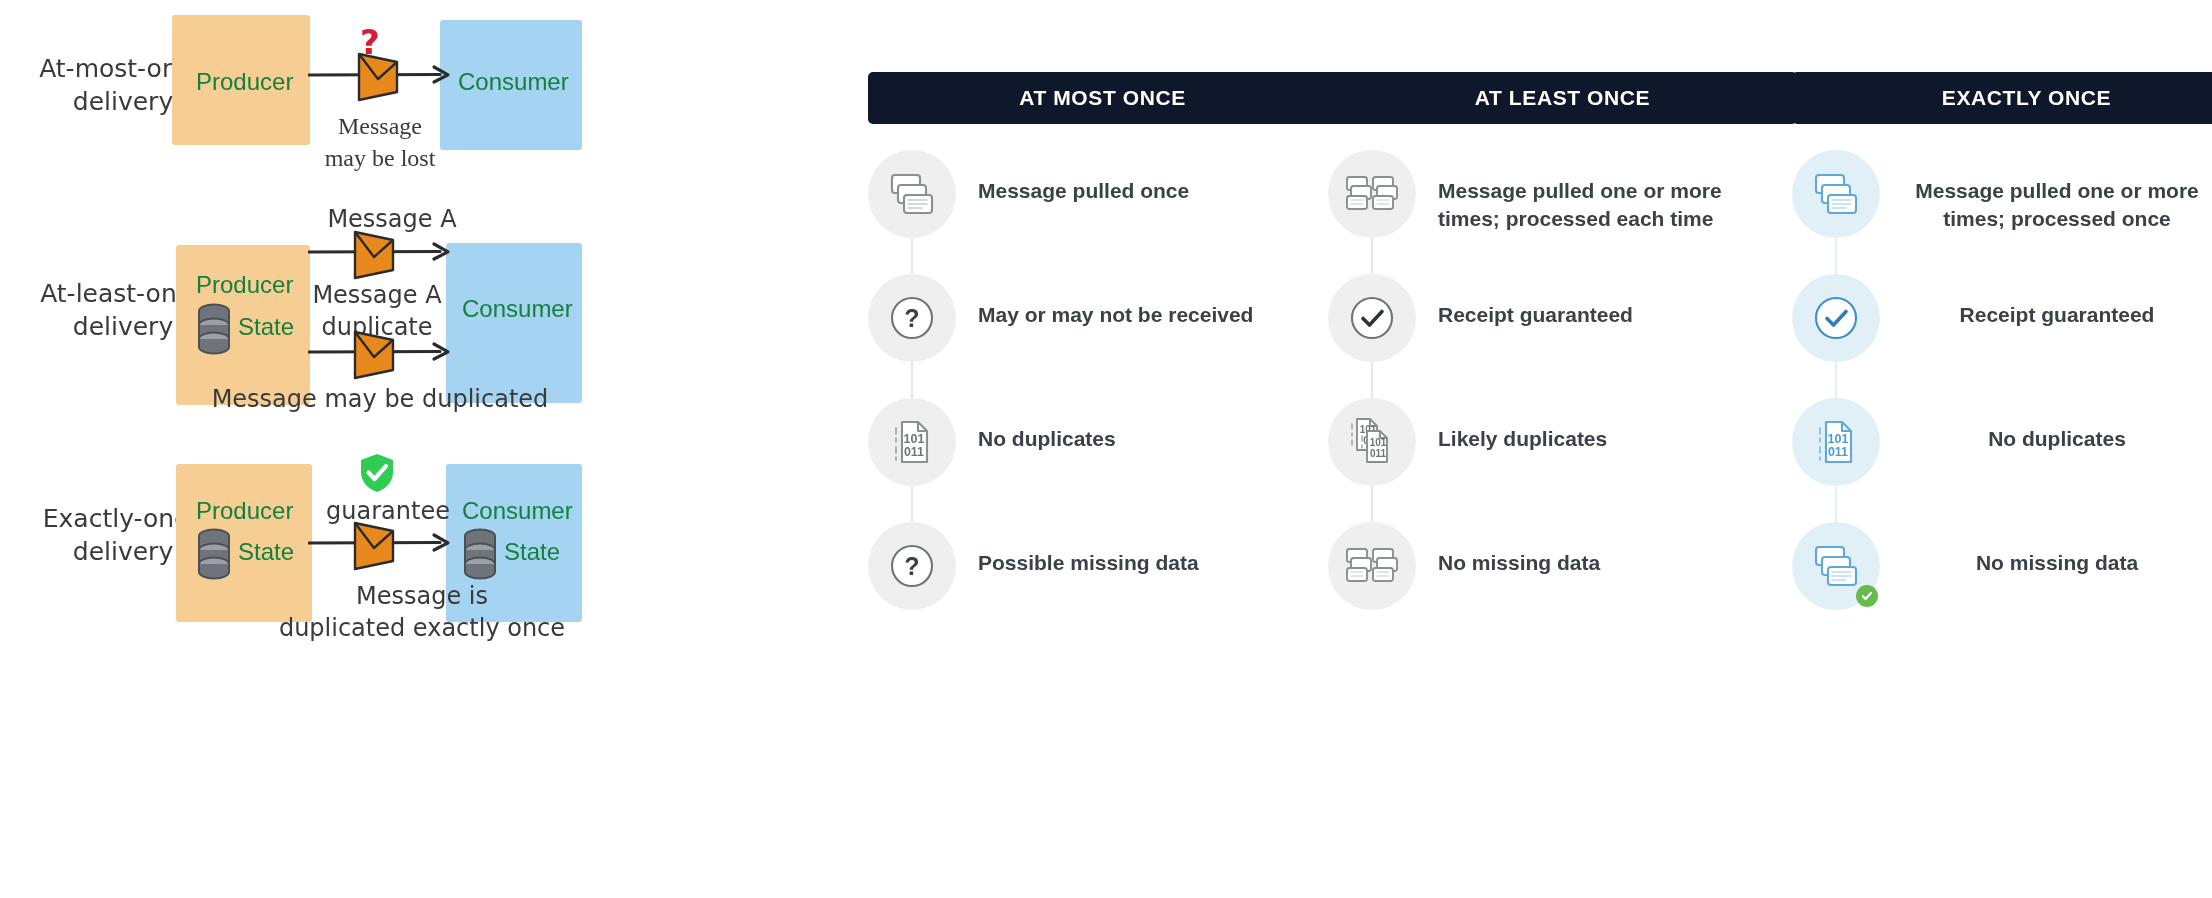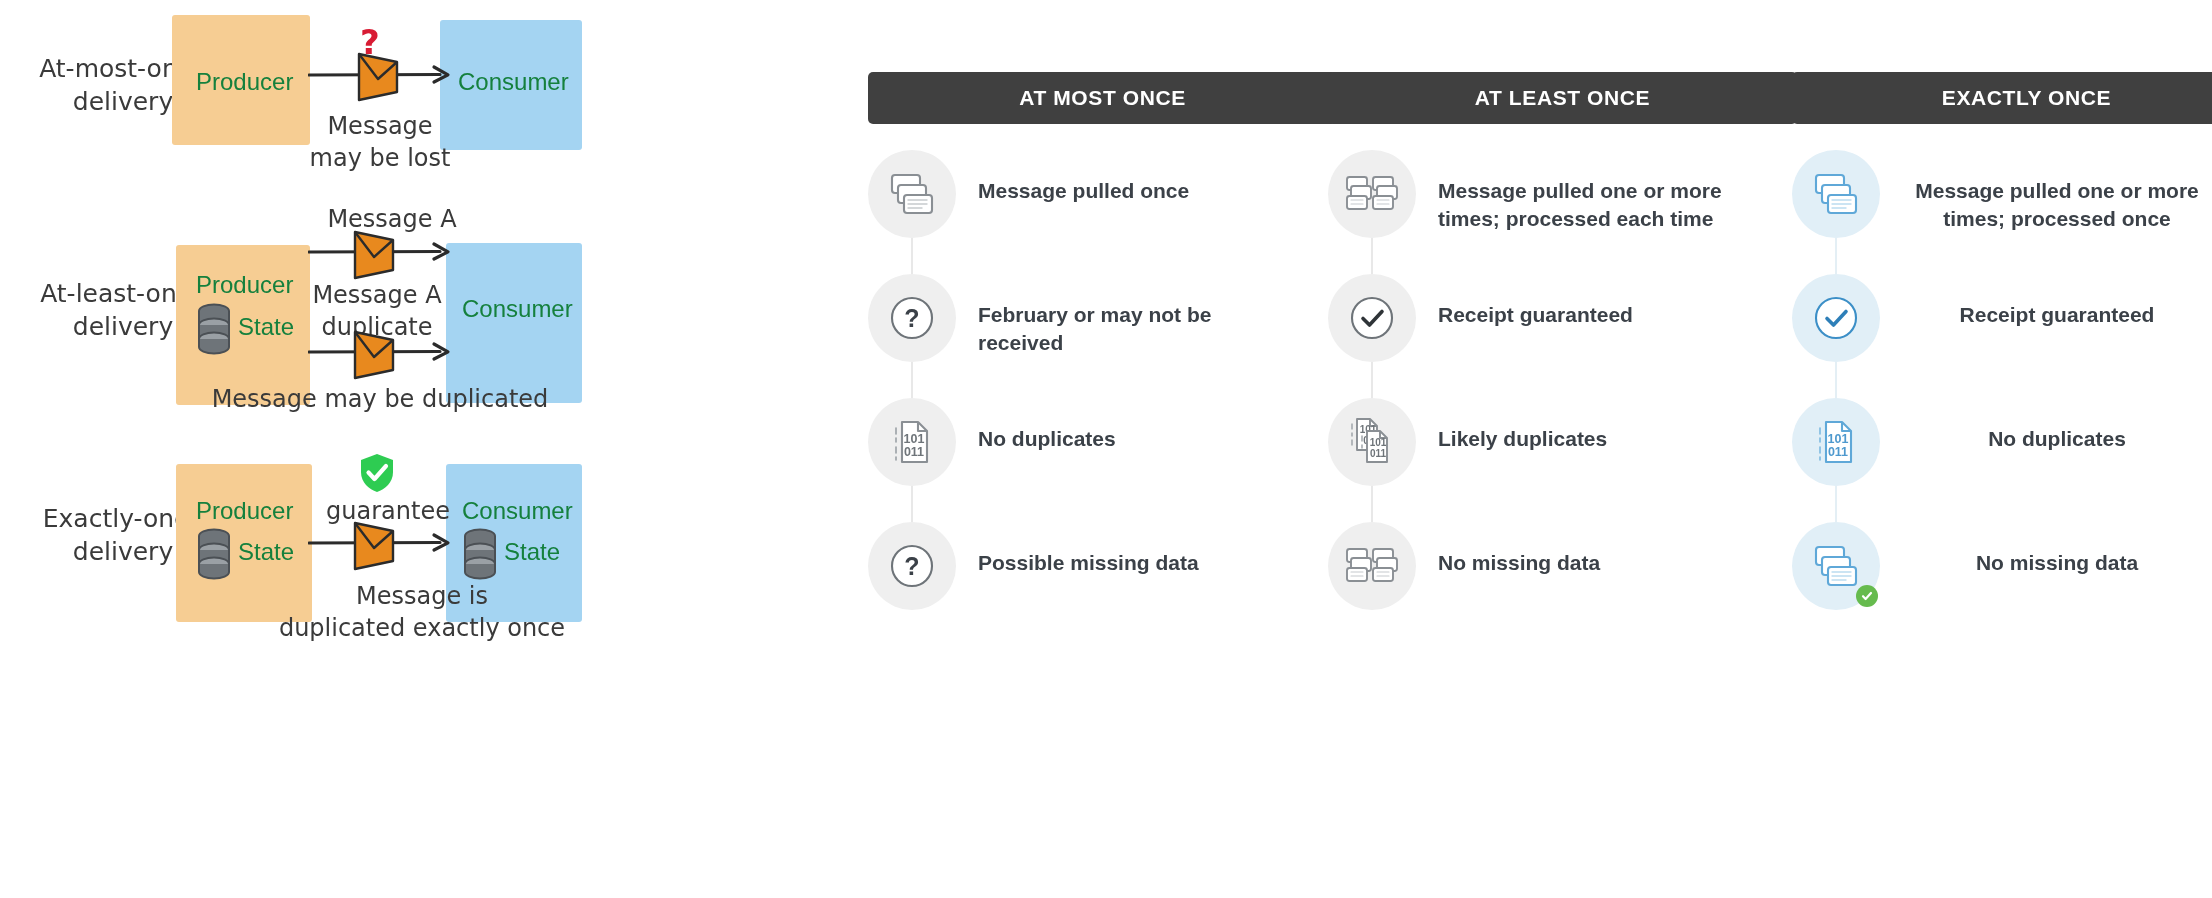--- a/index.html
+++ b/index.html
@@ -69,21 +69,21 @@
     color: #d81c34;
   }
 
   
   #cols-panel { position: absolute; left: 868px; top: 0; width: 1344px; height: 898px; }
   .col { position: absolute; top: 0; width: 420px; height: 898px; }
   .col-header {
     position: absolute;
     top: 72px; left: 0;
     width: 469px; height: 52px;
-    background: #404040;
+    background: #0f172a;
     border-radius: 5px;
     color: #ffffff;
     font-family: "Liberation Sans", sans-serif;
     font-weight: bold;
     font-size: 21px;
     letter-spacing: 0.6px;
     display: flex;
     align-items: center;
     justify-content: center;
   }
@@ -157,21 +157,21 @@
       <path d="M126,5 L140,12.8 L126,20" stroke="#2b2b2b" stroke-width="3.2" fill="none" stroke-linecap="round" stroke-linejoin="round"></path>
     </svg>
 
     <svg class="env-svg" style="left:352px; top:50px;" width="50" height="54" viewBox="0 0 50 54">
       <path d="M7,4 L45,12 L45,42 L7,50 Z" fill="#E8891E" stroke="#2b2b2b" stroke-width="2.4" stroke-linejoin="round"></path>
       <path d="M7,4 L26,29 L45,12" fill="none" stroke="#2b2b2b" stroke-width="2.4" stroke-linejoin="round"></path>
     </svg>
 
     <div class="qmark" style="left:360px; top:22px;">?</div>
 
-    <div class="hand-note" style="left:290px; top:110px; width:180px;">Message
+    <div class="hand-note" style="left:290px; top:110px; width:180px;font-family:Liberation Serif, serif;">Message
 may be lost</div>
   </div>
 
   <div class="hand-row" style="top:195px;height:300px">
 
     <div class="hand-label" style="top:82px">At-least-once
 delivery</div>
 
     <div class="prod-box" style="left:176px; top:50px; width:134px; height:160px;"></div>
     <div class="box-title" style="left:196px; top:76px;">Producer</div>
@@ -289,21 +289,21 @@
       </div>
 
       <div class="row">
         <div class="connector"></div>
         <div class="bubble">
           <svg width="56" height="56" viewBox="0 0 56 56">
             <circle cx="28" cy="28" r="20" fill="#ffffff" stroke="#6E7479" stroke-width="2.1"></circle>
             <text x="28" y="37" text-anchor="middle" font-family="Liberation Sans, sans-serif" font-size="25" font-weight="bold" fill="#3B4148">?</text>
           </svg>
         </div>
-        <div class="row-text">February or may not be received</div>
+        <div class="row-text">May or may not be received</div>
       </div>
 
       <div class="row">
         <div class="connector"></div>
         <div class="bubble">
           <svg width="56" height="56" viewBox="0 0 56 56">
             <path d="M18,8 h16 l9,9 v31 h-25 z" fill="#ffffff" stroke="#8A8F94" stroke-width="2.1" stroke-linejoin="round"></path>
             <path d="M34,8 v9 h9" fill="none" stroke="#8A8F94" stroke-width="2.1" stroke-linejoin="round"></path>
             <text x="30" y="29" text-anchor="middle" font-family="Liberation Sans, sans-serif" font-size="12.5" font-weight="bold" fill="#6E7479">101</text>
             <text x="30" y="42" text-anchor="middle" font-family="Liberation Sans, sans-serif" font-size="12.5" font-weight="bold" fill="#6E7479">011</text>

